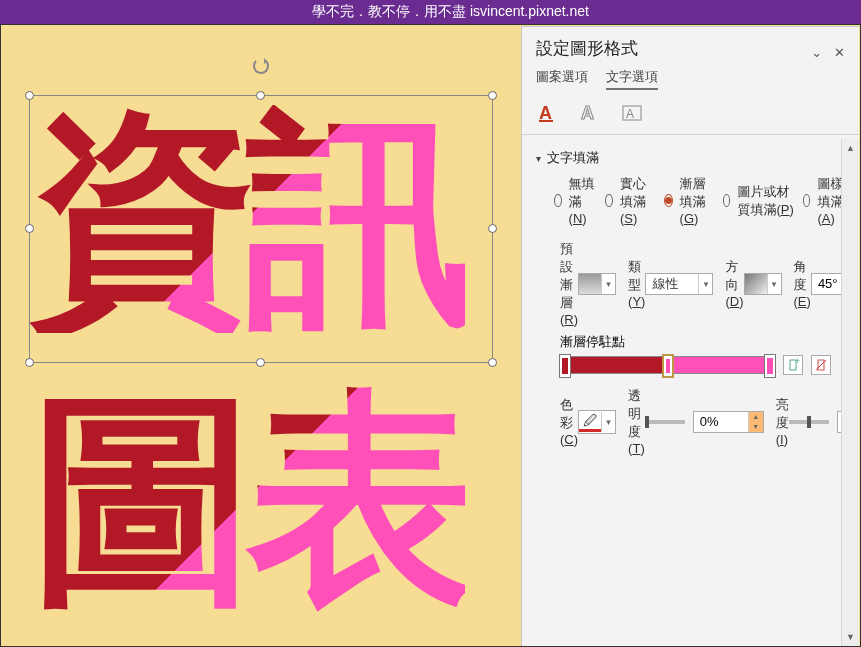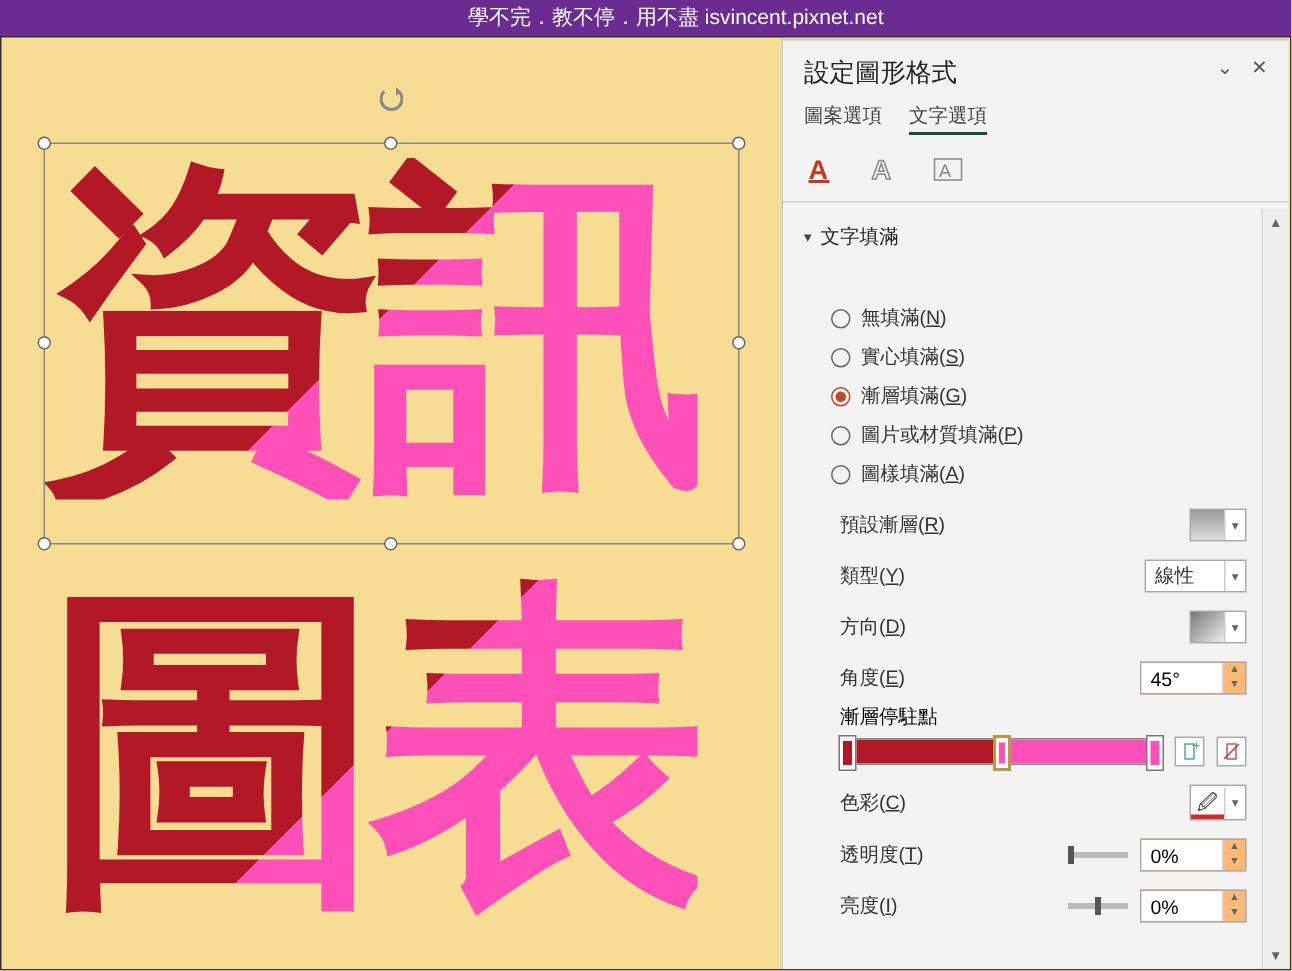--- a/index.html
+++ b/index.html
@@ -100,34 +100,34 @@
   height: 620px;
   background: #f3f3f3;
   border-left: 1px solid #c8c8c8;
   border-top: 1px solid #c8c8c8;
   display: flex;
   flex-direction: column;
 }
 .p-header {
   padding: 10px 14px 6px;
   display: flex;
-  align-items: flex-start;
+  align-items: flex-end;
   justify-content: space-between;
 }
 .p-title { font-size: 17px; color: #222; }
 .p-ctl { display: flex; gap: 12px; color: #555; font-size: 13px; }
 .p-ctl span { cursor: pointer; }
 .p-tabs {
   padding: 2px 14px 8px;
   display: flex;
   gap: 18px;
   font-size: 13px;
   color: #444;
 }
-.p-tabs .active { border-bottom: 2px solid #14532d; padding-bottom: 2px; }
+.p-tabs .active { border-bottom: 2px solid #737373; padding-bottom: 2px; }
 .p-iconrow {
   padding: 4px 14px 10px;
   display: flex;
   gap: 18px;
   align-items: center;
 }
 .ibox {
   width: 24px; height: 22px;
   display: flex; align-items: center; justify-content: center;
   border: 1px solid transparent;
@@ -151,35 +151,35 @@
   height: 18px;
   display: flex; align-items: center; justify-content: center;
   color: #666; font-size: 9px;
 }
 .section-hdr {
   display: flex; align-items: center; gap: 6px;
   font-size: 13px; color: #222;
   padding: 4px 0 8px;
 }
 .caret { font-size: 10px; color: #444; }
-.radios { padding: 0 0 10px 18px; display: flex; flex-direction: column; gap: 8px; margin-top: 28px; }
+.radios { padding: 0 0 10px 18px; display: flex; flex-direction: row; gap: 8px; }
 .radio-row { display: flex; align-items: center; gap: 7px; font-size: 13px; color: #333; }
 .radio-dot {
   width: 13px; height: 13px; border-radius: 50%;
   border: 1.5px solid #666;
   display: flex; align-items: center; justify-content: center;
 }
 .radio-dot.on::after {
   content: ''; width: 7px; height: 7px; border-radius: 50%;
   background: #c04a26;
 }
 .radio-dot.on { border-color: #c04a26; }
 .u { text-decoration: underline; }
 
-.form-rows { padding: 4px 22px 0 24px; display: flex; flex-direction: column; gap: 12px; }
+.form-rows { padding: 4px 22px 0 24px; display: flex; flex-direction: row; gap: 12px; }
 .fr { display: flex; align-items: center; justify-content: space-between; font-size: 13px; color: #333; }
 .fr-label { }
 .dd {
   display: flex; align-items: center;
   border: 1px solid #aaa; background: #fff;
   height: 22px;
 }
 .dd-sw {
   width: 22px; height: 20px; background: linear-gradient(#999,#ddd);
   margin: 0;

